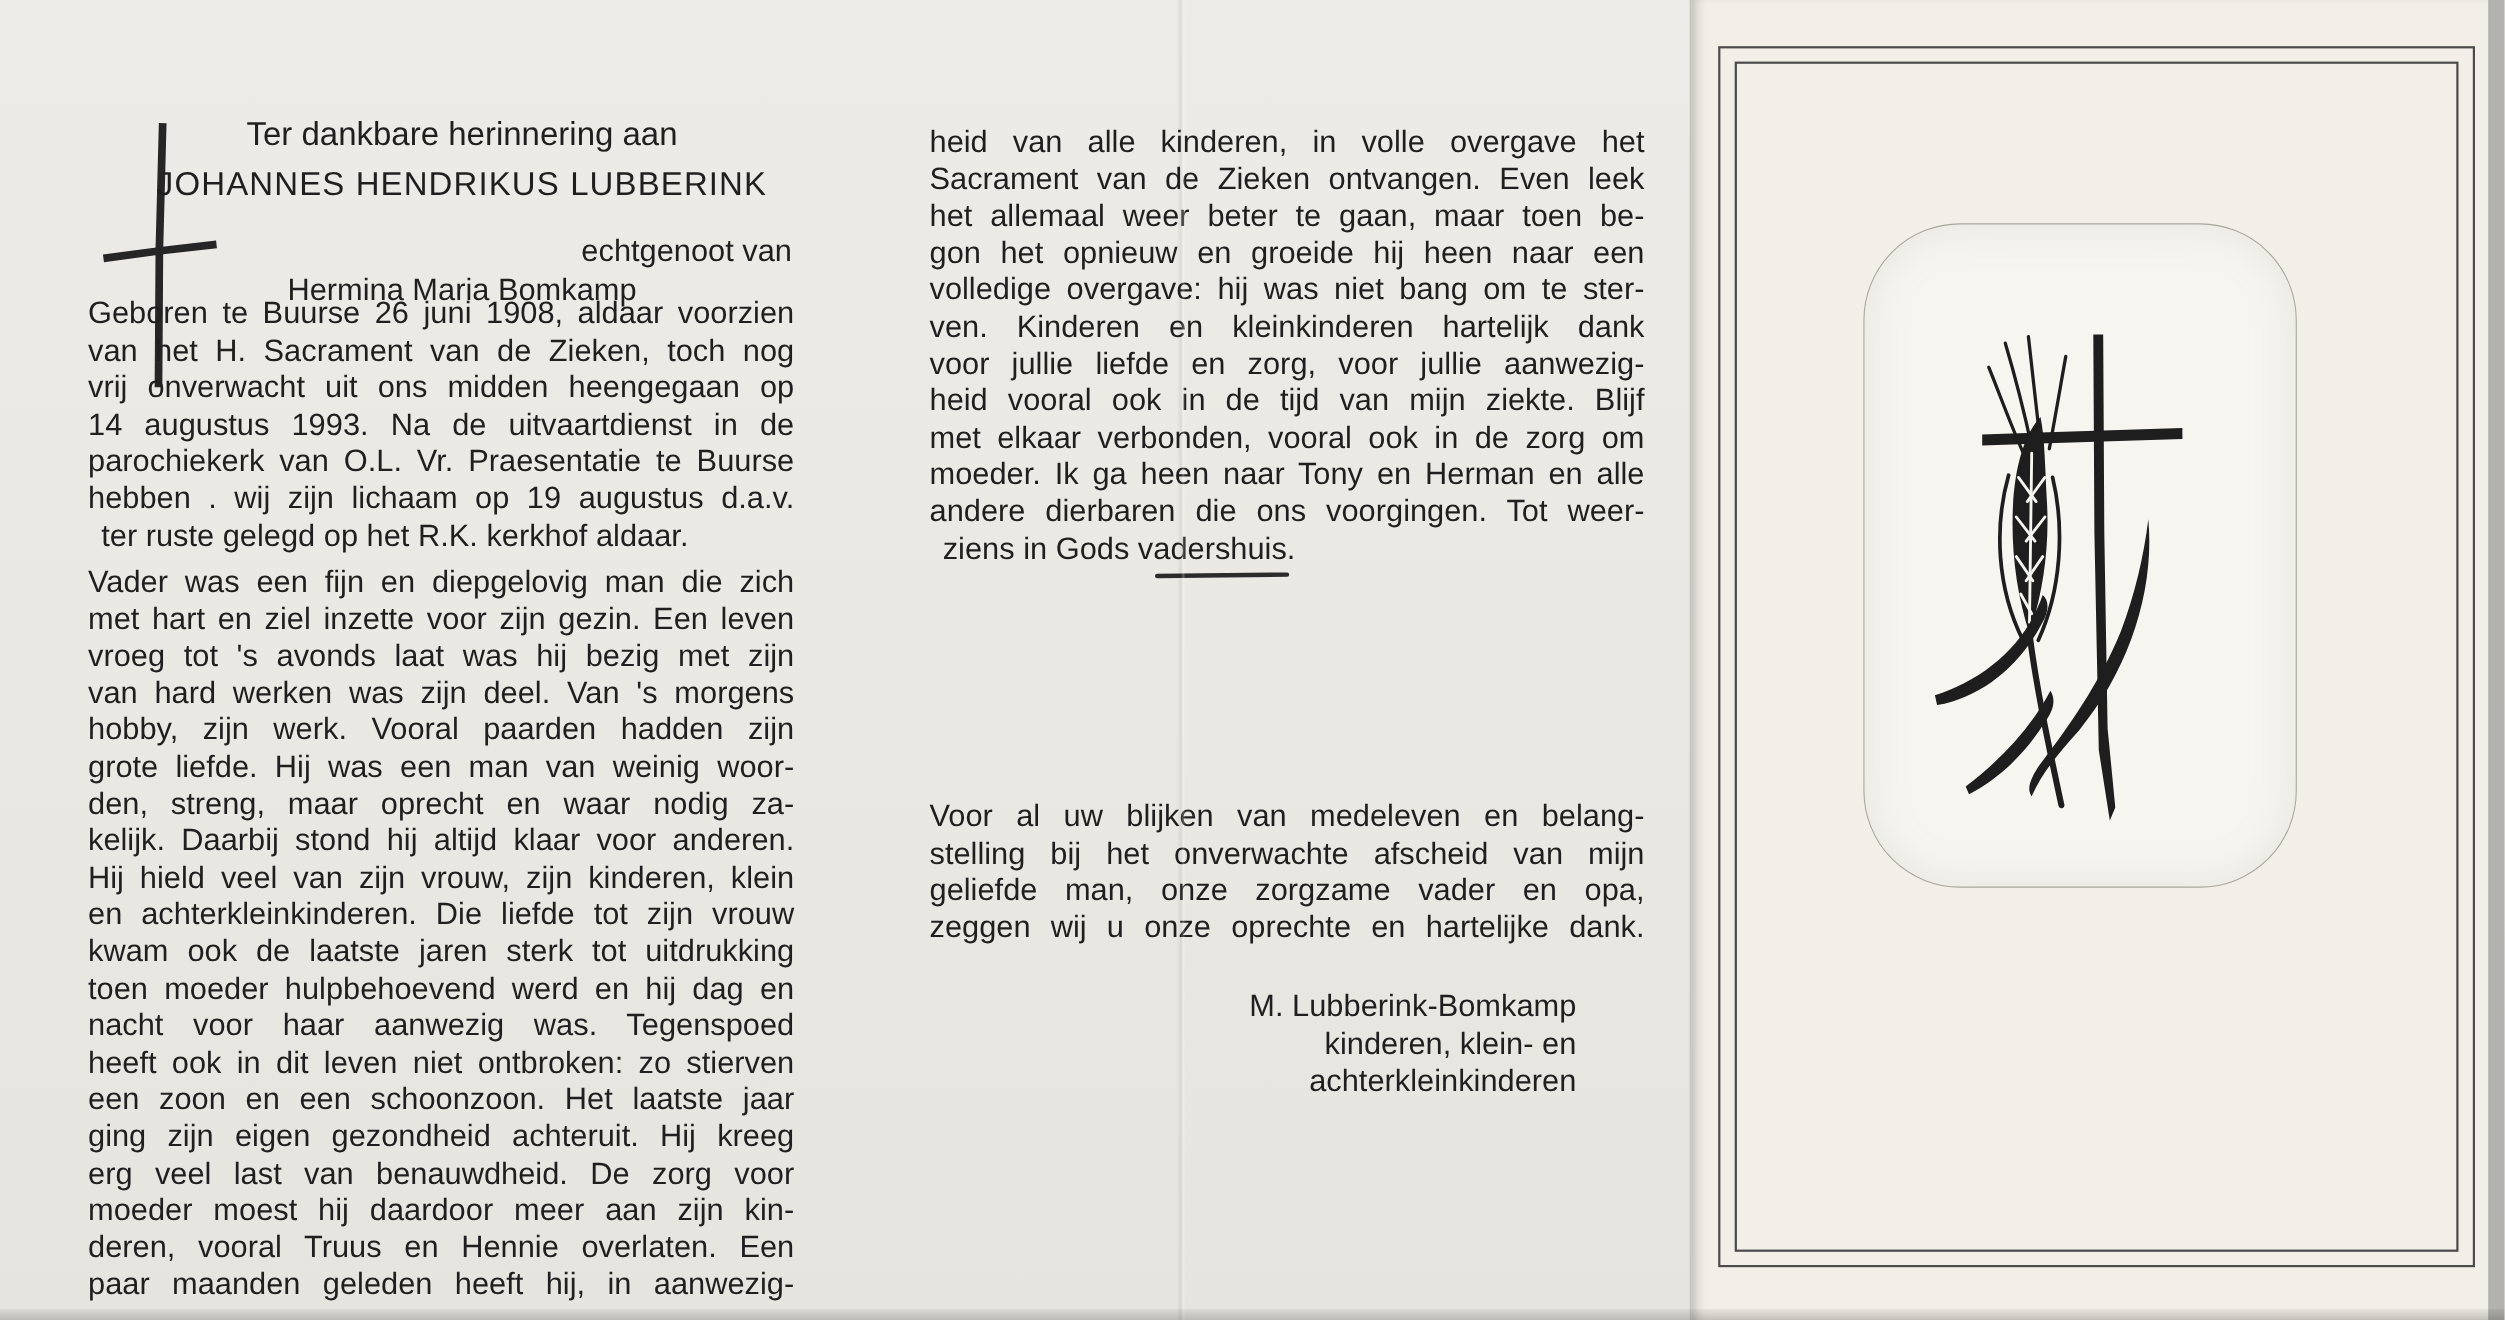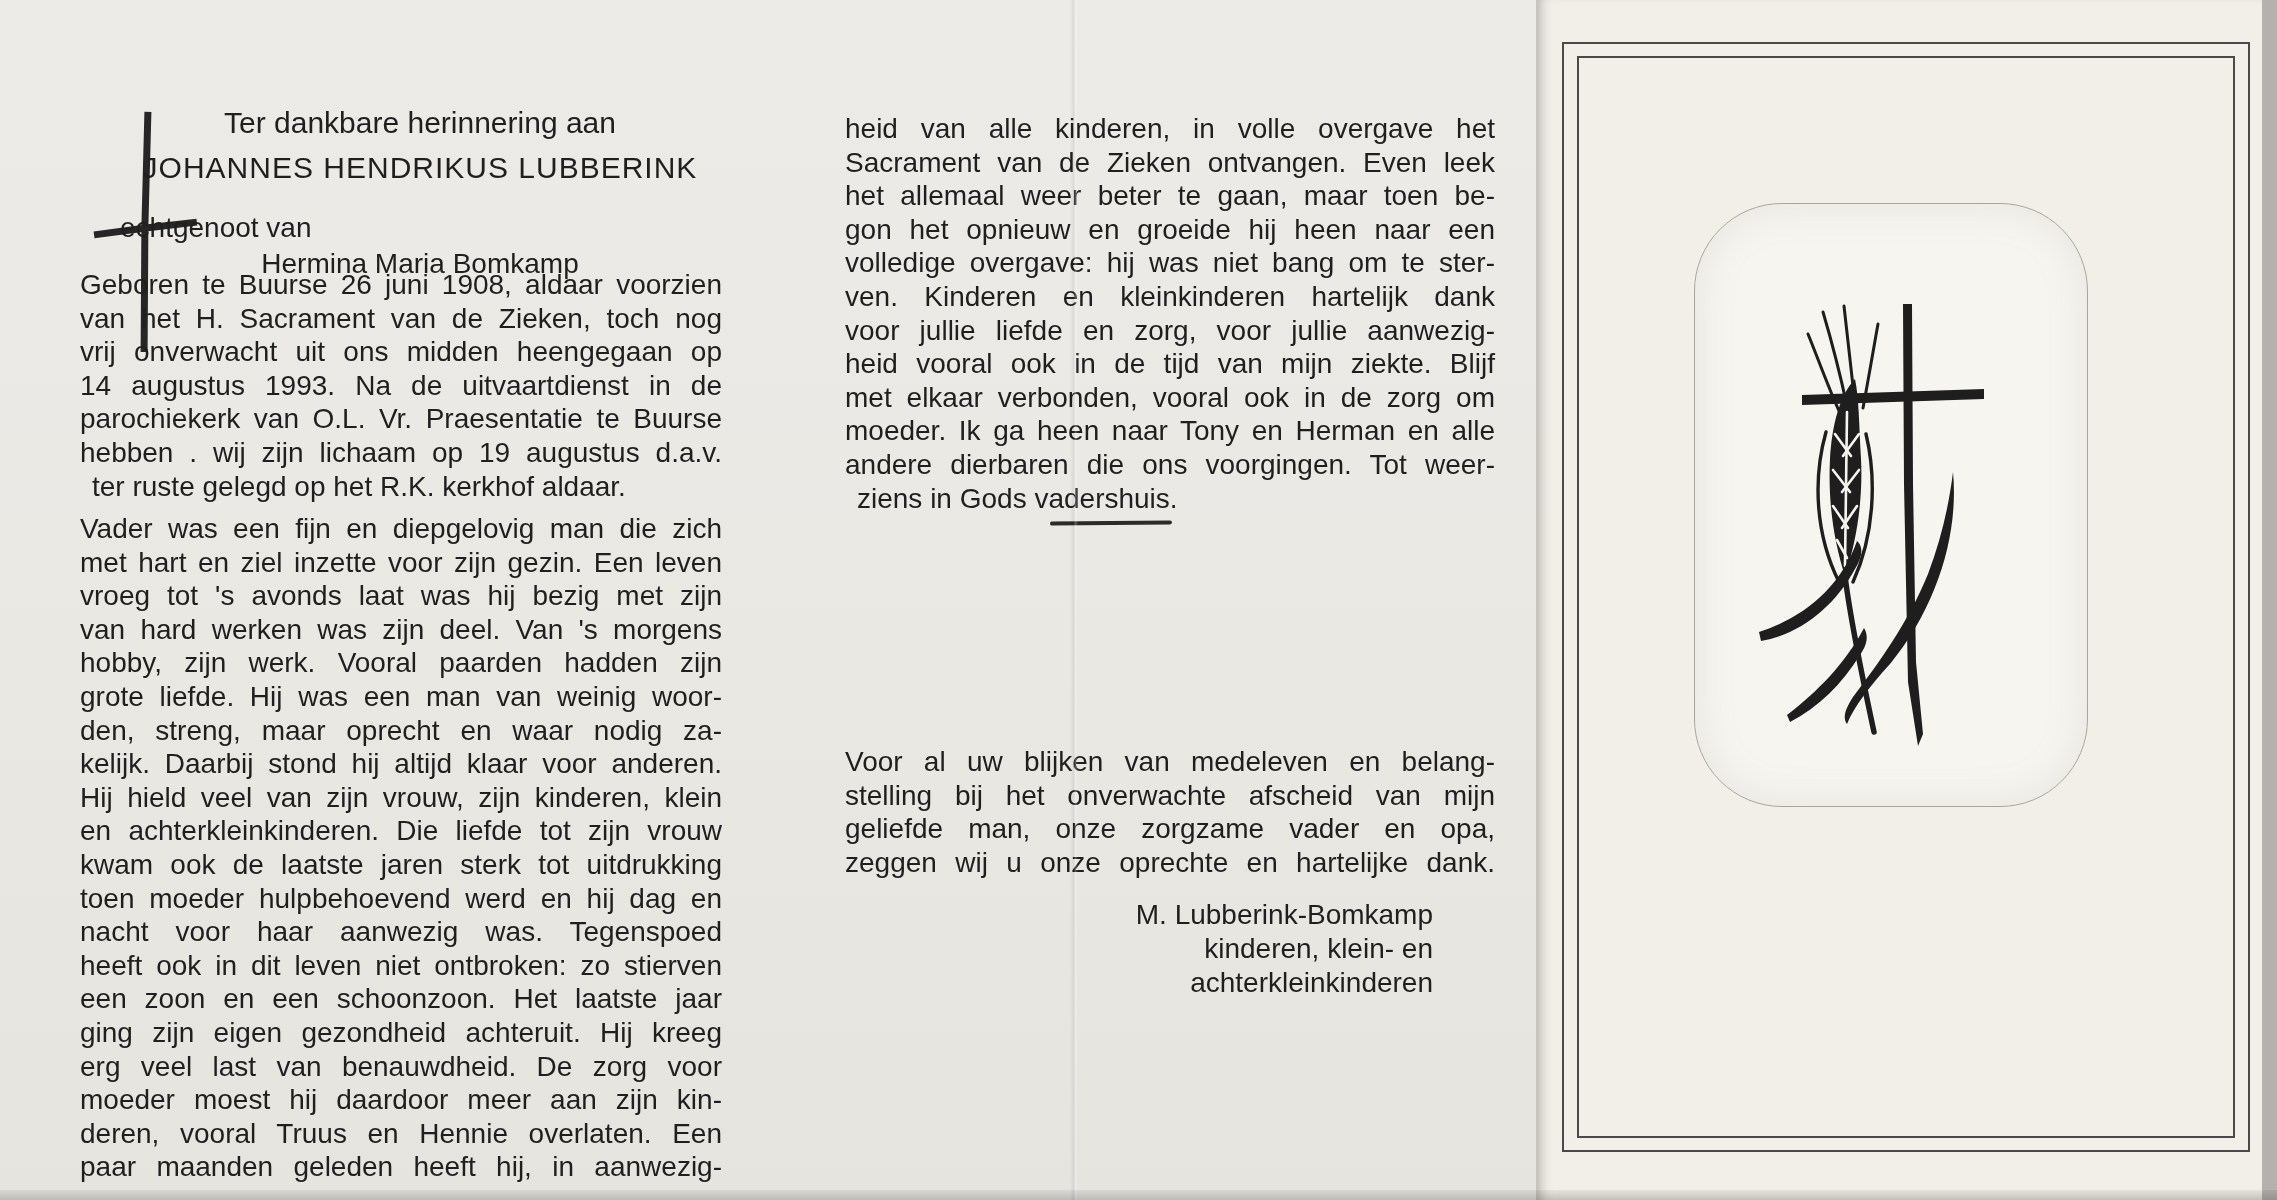--- a/index.html
+++ b/index.html
@@ -22,35 +22,35 @@
   }
   .hdr-cross{position:absolute;left:88px;top:106px;width:115px;height:252px;transform:rotate(-1deg);}
   .hdr-title{
     position:absolute;left:120px;top:104px;width:600px;
     text-align:center;font-size:30px;line-height:38px;
   }
   .hdr-name{
     position:absolute;left:110px;top:148px;width:620px;
     text-align:center;font-size:30px;line-height:40px;letter-spacing:1px;
   }
-  .hdr-sub{position:absolute;left:120px;top:211px;width:600px;text-align:left;font-size:28px;line-height:34px;}
+  .hdr-sub{position:absolute;left:120px;top:211px;width:600px;text-align:right;font-size:28px;line-height:34px;}
   .hdr-sub2{position:absolute;left:120px;top:247px;width:600px;text-align:center;font-size:28px;line-height:34px;}
 
   .para{position:absolute;font-size:28px;}
   .para div{
     line-height:33.6px;
     text-align:justify;
     -moz-text-align-last:justify;
     text-align-last:justify;
   }
   .para.last-free div:last-child{-moz-text-align-last:left;text-align-last:left;margin-left:12px;}
   .p1{left:80px;top:268px;width:642px;}
   .p2{left:80px;top:512px;width:642px;}
   .p3{left:845px;top:112px;width:650px;}
-  .p4{left:845px;top:745px;width:650px;}
+  .p4{left:845px;top:725px;width:650px;}
 
   .divider{
     position:absolute;left:1050px;top:521px;width:122px;height:4px;
     background:#2b2b2b;border-radius:2px;transform:rotate(-0.6deg);
   }
   .signature{
     position:absolute;left:845px;top:898px;width:588px;
     font-size:28px;text-align:right;
   }
   .signature div{line-height:33.8px;}

